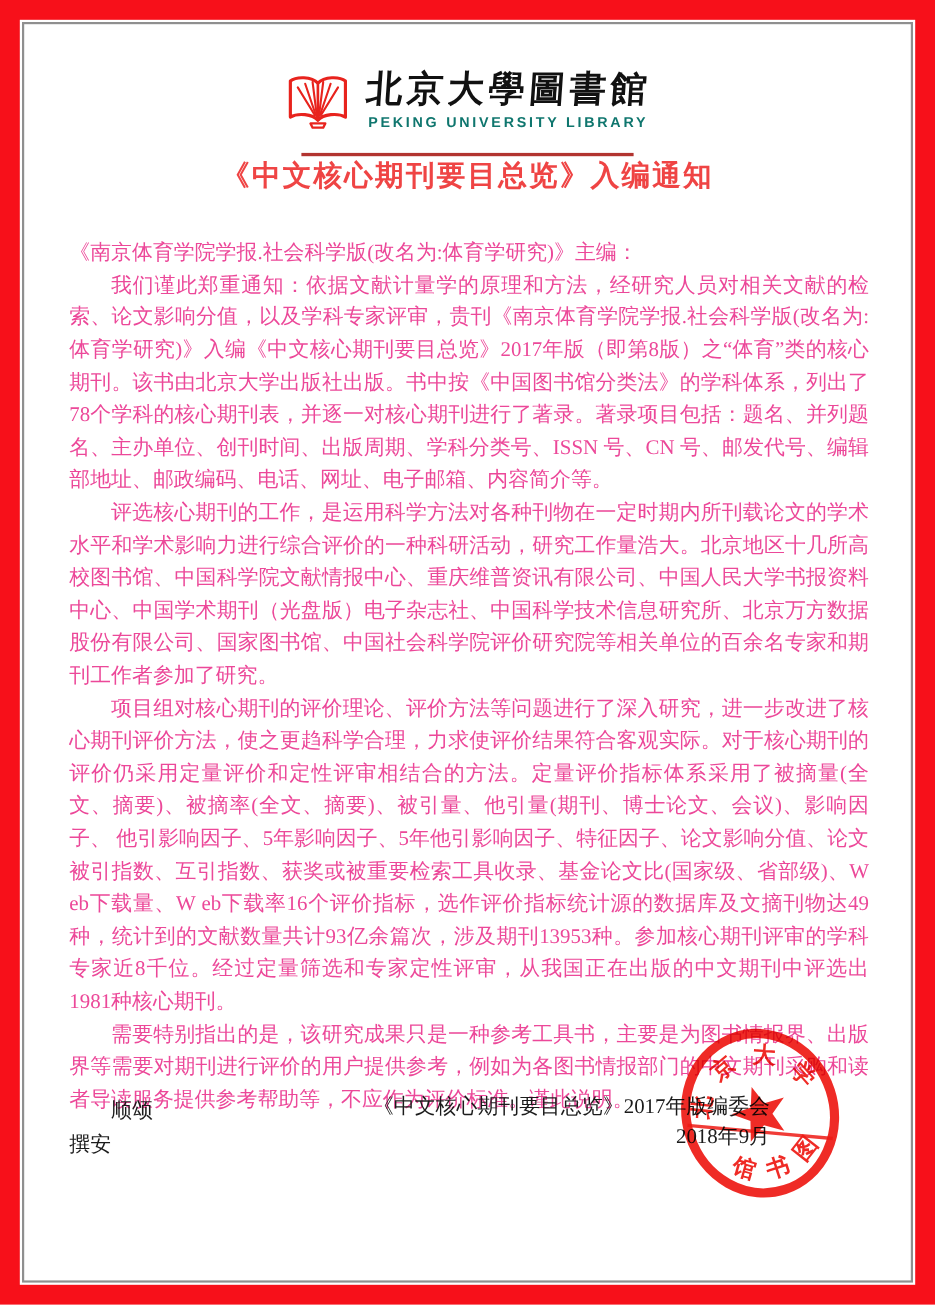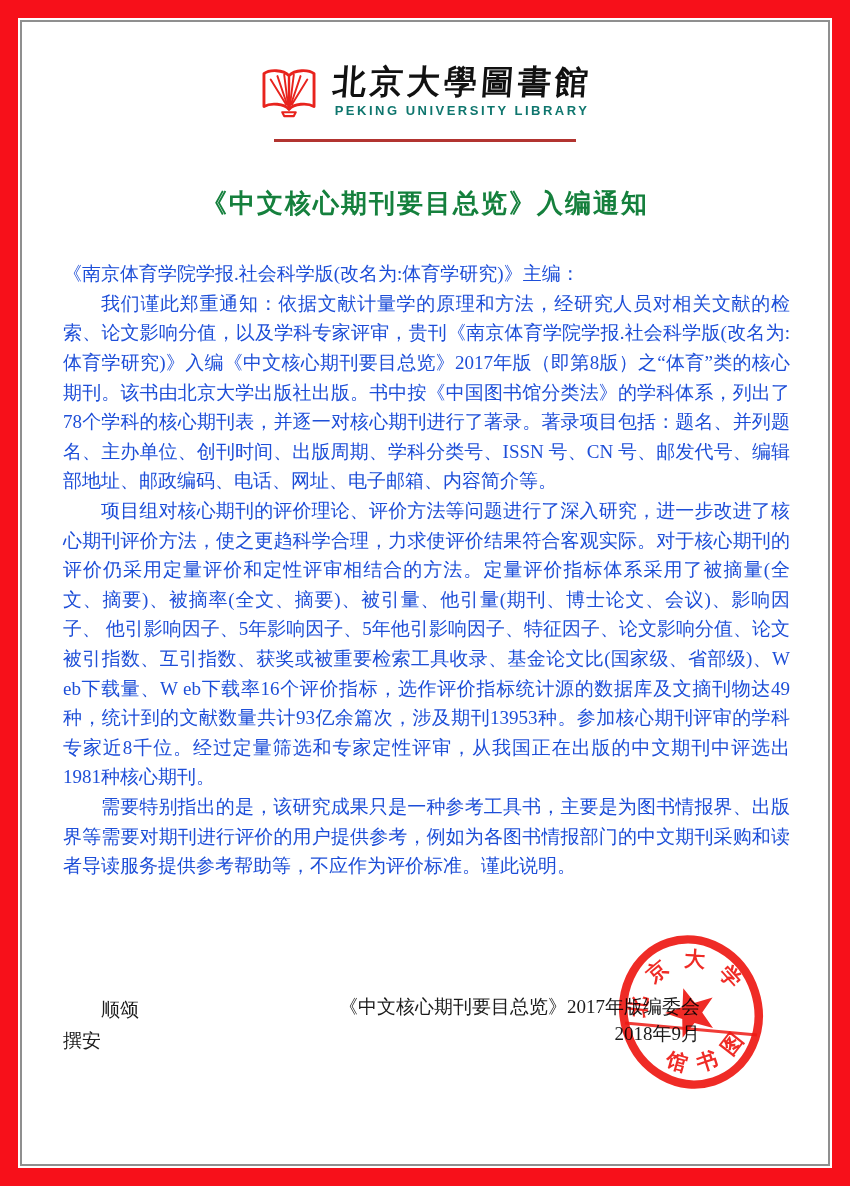--- a/index.html
+++ b/index.html
@@ -28,27 +28,27 @@
     transform:skewX(-4deg);
   }
   .logo-en {
     font-family:"Liberation Sans","DejaVu Sans",sans-serif;
     font-size:13px; font-weight:bold; color:#0f766e;
     letter-spacing:2.5px; margin-top:3px;
   }
   .header-rule { width:302px; height:3px; margin:21px auto 0 auto; background:#b23430; }
   
   .doc-title {
-    margin-top:44px; text-align:center;
-    font-size:26px; font-weight:bold; color:#15803d; letter-spacing:2px;
+    text-align:center;
+    font-size:26px; font-weight:bold; color:#ef4444; letter-spacing:2px;
   }
   
   .body-text {
     margin:38px 38px 0 41px;
-    font-size:19px; line-height:29.6px; color:#1d4ed8;
+    font-size:19px; line-height:29.6px; color:#ec4899;
     text-align:justify;
   }
   .body-text p { margin:0; }
   .body-text p.indent { text-indent:2em; }
   
   .closing { position:absolute; left:41px; top:972px; font-size:19px; line-height:31px; color:#1b1b1b; }
   .closing .l1 { text-indent:2em; }
   
   .signature {
     position:absolute; top:972px; right:128px;
@@ -91,20 +91,21 @@
       </div>
     </div>
     <div class="header-rule"></div>
   </div>
 
   <div class="doc-title">《中文核心期刊要目总览》入编通知</div>
 
   <div class="body-text">
     <p>《南京体育学院学报.社会科学版(改名为:体育学研究)》主编：</p>
     <p class="indent">我们谨此郑重通知：依据文献计量学的原理和方法，经研究人员对相关文献的检索、论文影响分值，以及学科专家评审，贵刊《南京体育学院学报.社会科学版(改名为:体育学研究)》入编《中文核心期刊要目总览》2017年版（即第8版）之“体育”类的核心期刊。该书由北京大学出版社出版。书中按《中国图书馆分类法》的学科体系，列出了78个学科的核心期刊表，并逐一对核心期刊进行了著录。著录项目包括：题名、并列题名、主办单位、创刊时间、出版周期、学科分类号、ISSN 号、CN 号、邮发代号、编辑部地址、邮政编码、电话、网址、电子邮箱、内容简介等。</p>
+    <p class="indent">评选核心期刊的工作，是运用科学方法对各种刊物在一定时期内所刊载论文的学术水平和学术影响力进行综合评价的一种科研活动，研究工作量浩大。北京地区十几所高校图书馆、中国科学院文献情报中心、重庆维普资讯有限公司、中国人民大学书报资料中心、中国学术期刊（光盘版）电子杂志社、中国科学技术信息研究所、北京万方数据股份有限公司、国家图书馆、中国社会科学院评价研究院等相关单位的百余名专家和期刊工作者参加了研究。</p>
     <p class="indent">项目组对核心期刊的评价理论、评价方法等问题进行了深入研究，进一步改进了核心期刊评价方法，使之更趋科学合理，力求使评价结果符合客观实际。对于核心期刊的评价仍采用定量评价和定性评审相结合的方法。定量评价指标体系采用了被摘量(全文、摘要)、被摘率(全文、摘要)、被引量、他引量(期刊、博士论文、会议)、影响因子、 他引影响因子、5年影响因子、5年他引影响因子、特征因子、论文影响分值、论文被引指数、互引指数、获奖或被重要检索工具收录、基金论文比(国家级、省部级)、W eb下载量、W eb下载率16个评价指标，选作评价指标统计源的数据库及文摘刊物达49种，统计到的文献数量共计93亿余篇次，涉及期刊13953种。参加核心期刊评审的学科专家近8千位。经过定量筛选和专家定性评审，从我国正在出版的中文期刊中评选出1981种核心期刊。</p>
     <p class="indent">需要特别指出的是，该研究成果只是一种参考工具书，主要是为图书情报界、出版界等需要对期刊进行评价的用户提供参考，例如为各图书情报部门的中文期刊采购和读者导读服务提供参考帮助等，不应作为评价标准。谨此说明。</p>
   </div>
 
   <div class="closing">
     <div class="l1">顺颂</div>
     <div class="l2">撰安</div>
   </div>
 
   <div class="signature">

